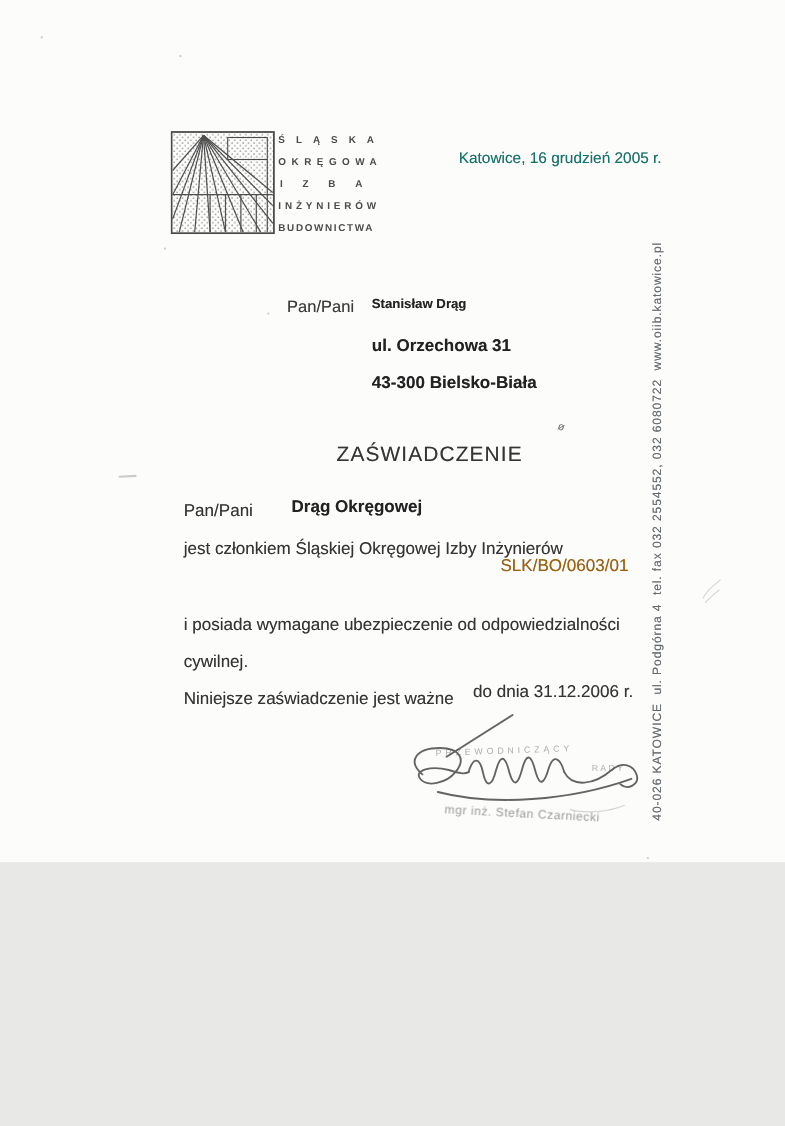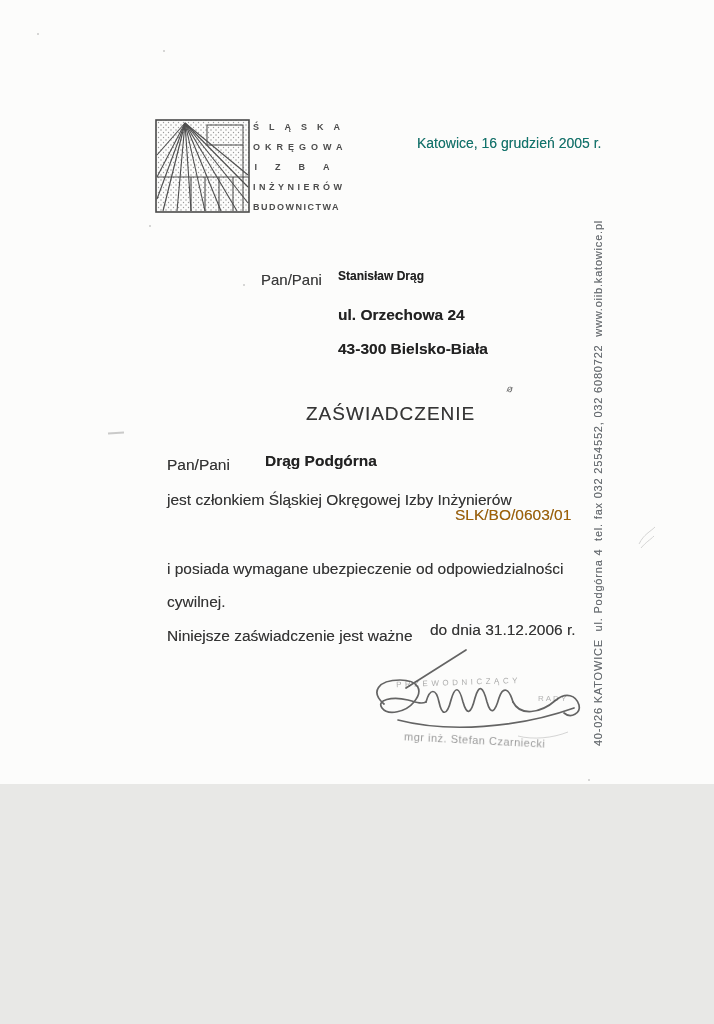--- a/index.html
+++ b/index.html
@@ -122,28 +122,28 @@
       <span class="ls3">IZBA</span>
       <span class="ls4">INŻYNIERÓW</span>
       <span class="ls5">BUDOWNICTWA</span>
     </div>
   </div>
 
   <div class="abs dateline soft">Katowice, 16 grudzień 2005 r.</div>
 
   <div class="abs rec-label soft">Pan/Pani</div>
   <div class="abs rec-name soft">Stanisław Drąg</div>
-  <div class="abs rec-street soft">ul. Orzechowa 24</div>
+  <div class="abs rec-street soft">ul. Orzechowa 31</div>
   <div class="abs rec-city soft">43-300 Bielsko-Biała</div>
 
   <div class="abs title soft">ZAŚWIADCZENIE</div>
   <div class="abs mark">ø</div>
 
   <div class="abs body-line b-label soft">Pan/Pani</div>
-  <div class="abs body-line b-name soft">Drąg Podgórna</div>
+  <div class="abs body-line b-name soft">Drąg Okręgowej</div>
   <div class="abs body-line b-l2 soft">jest członkiem Śląskiej Okręgowej Izby Inżynierów</div>
   <div class="abs body-line b-num soft">SLK/BO/0603/01</div>
   <div class="abs body-line b-l4 soft">i posiada wymagane ubezpieczenie od odpowiedzialności</div>
   <div class="abs body-line b-l5 soft">cywilnej.</div>
   <div class="abs body-line b-l6 soft">Niniejsze zaświadczenie jest ważne</div>
   <div class="abs body-line b-date soft">do dnia 31.12.2006 r.</div>
 
   <div class="abs sig-box">
     <span class="stamp1">PRZEWODNICZĄCY</span>
     <span class="stamp2">RADY</span>

